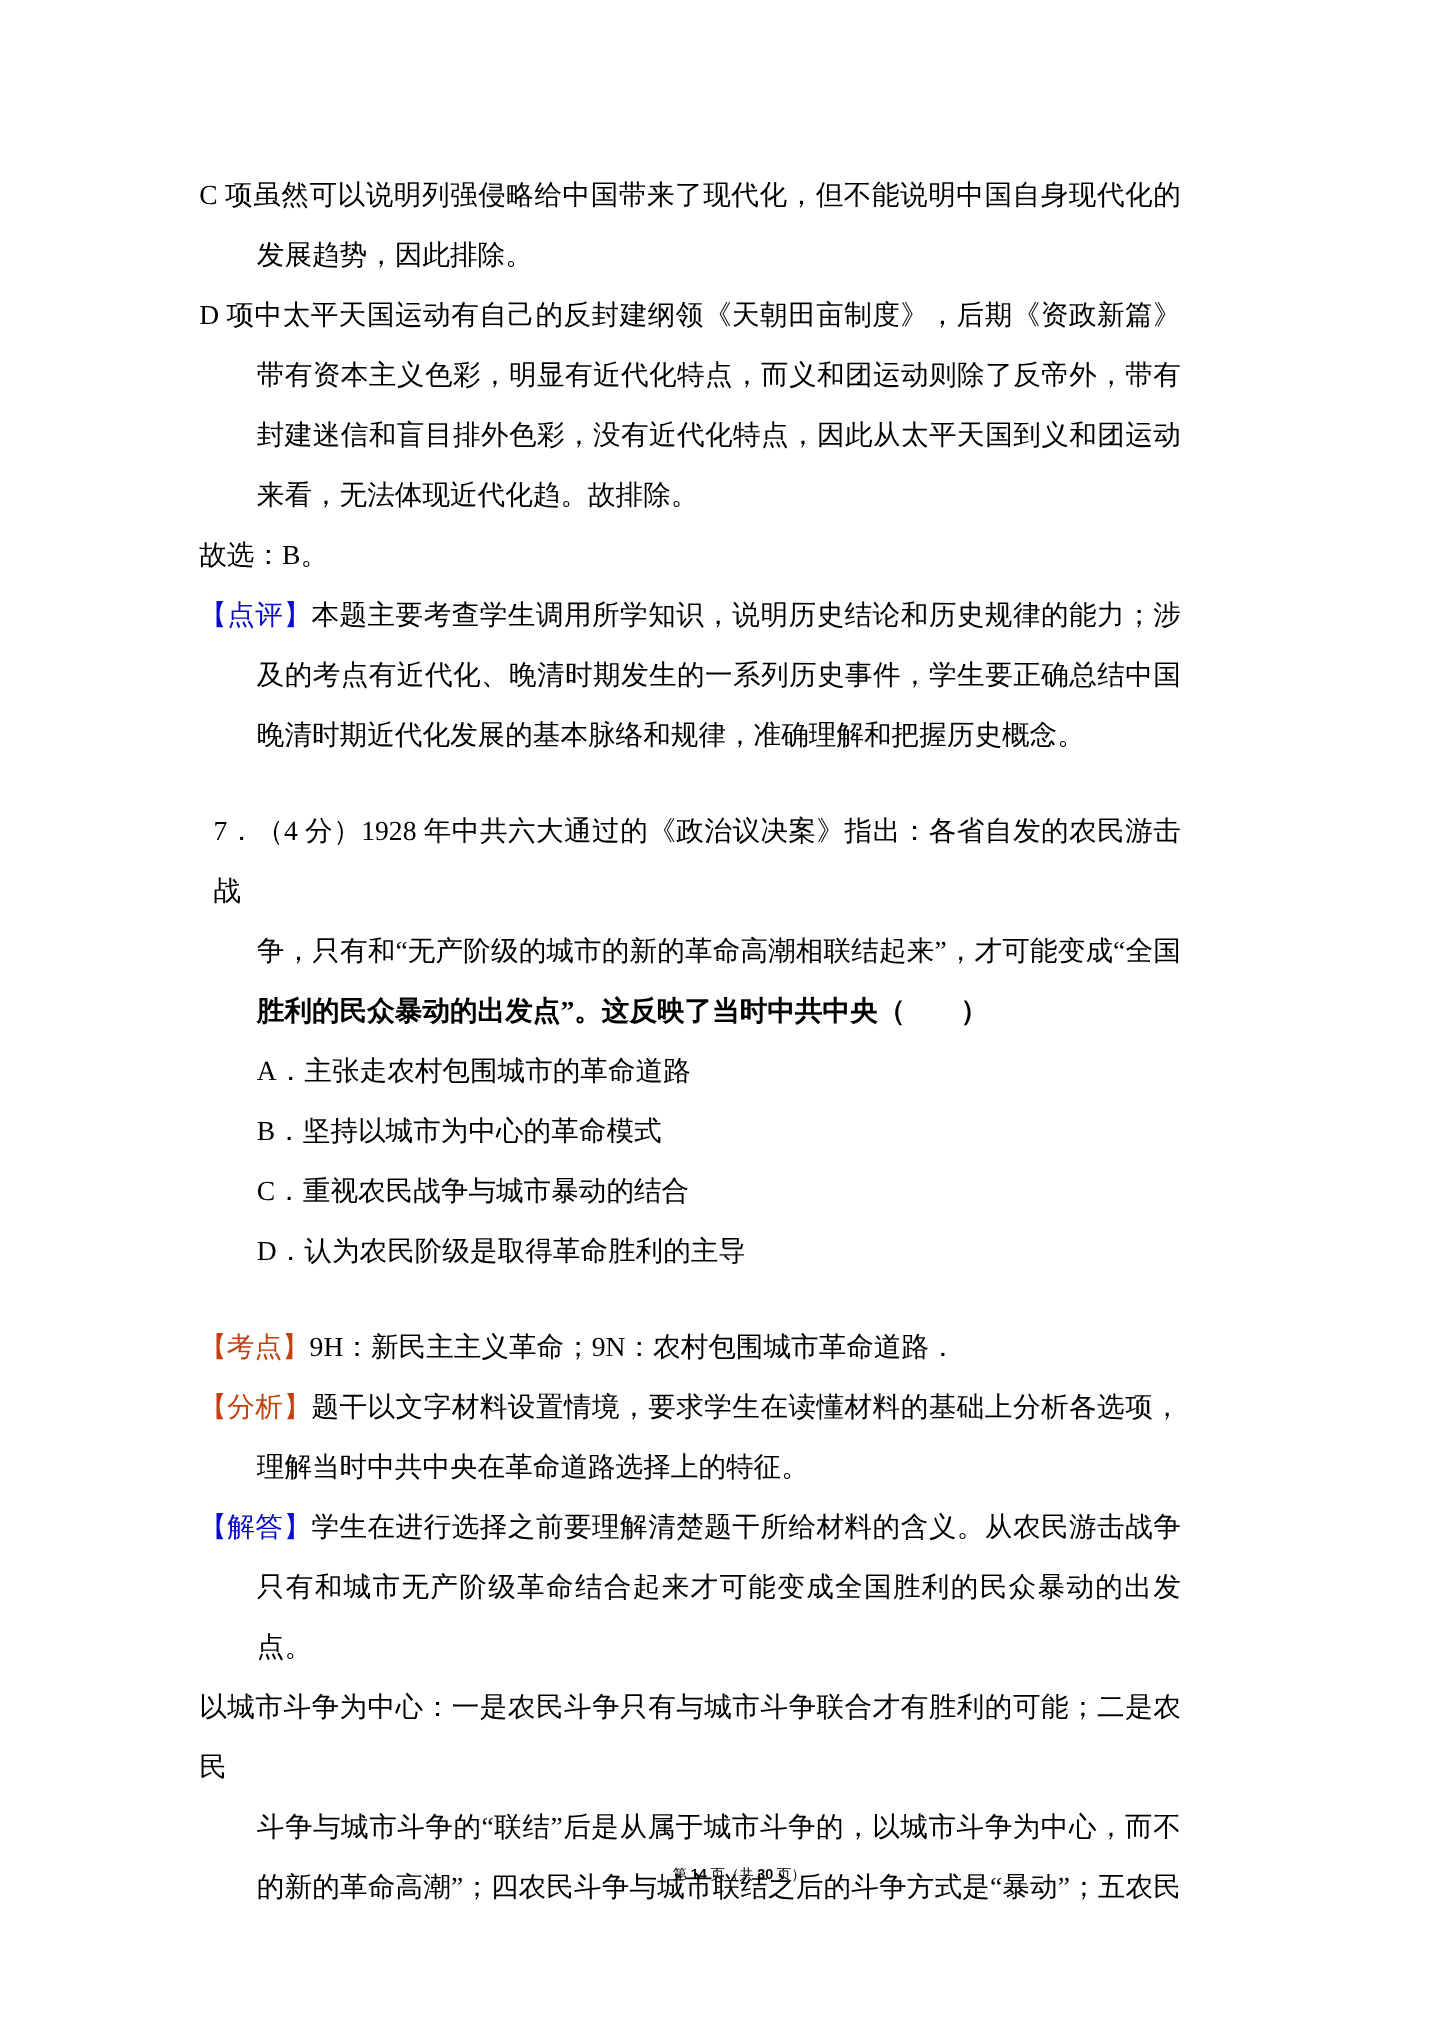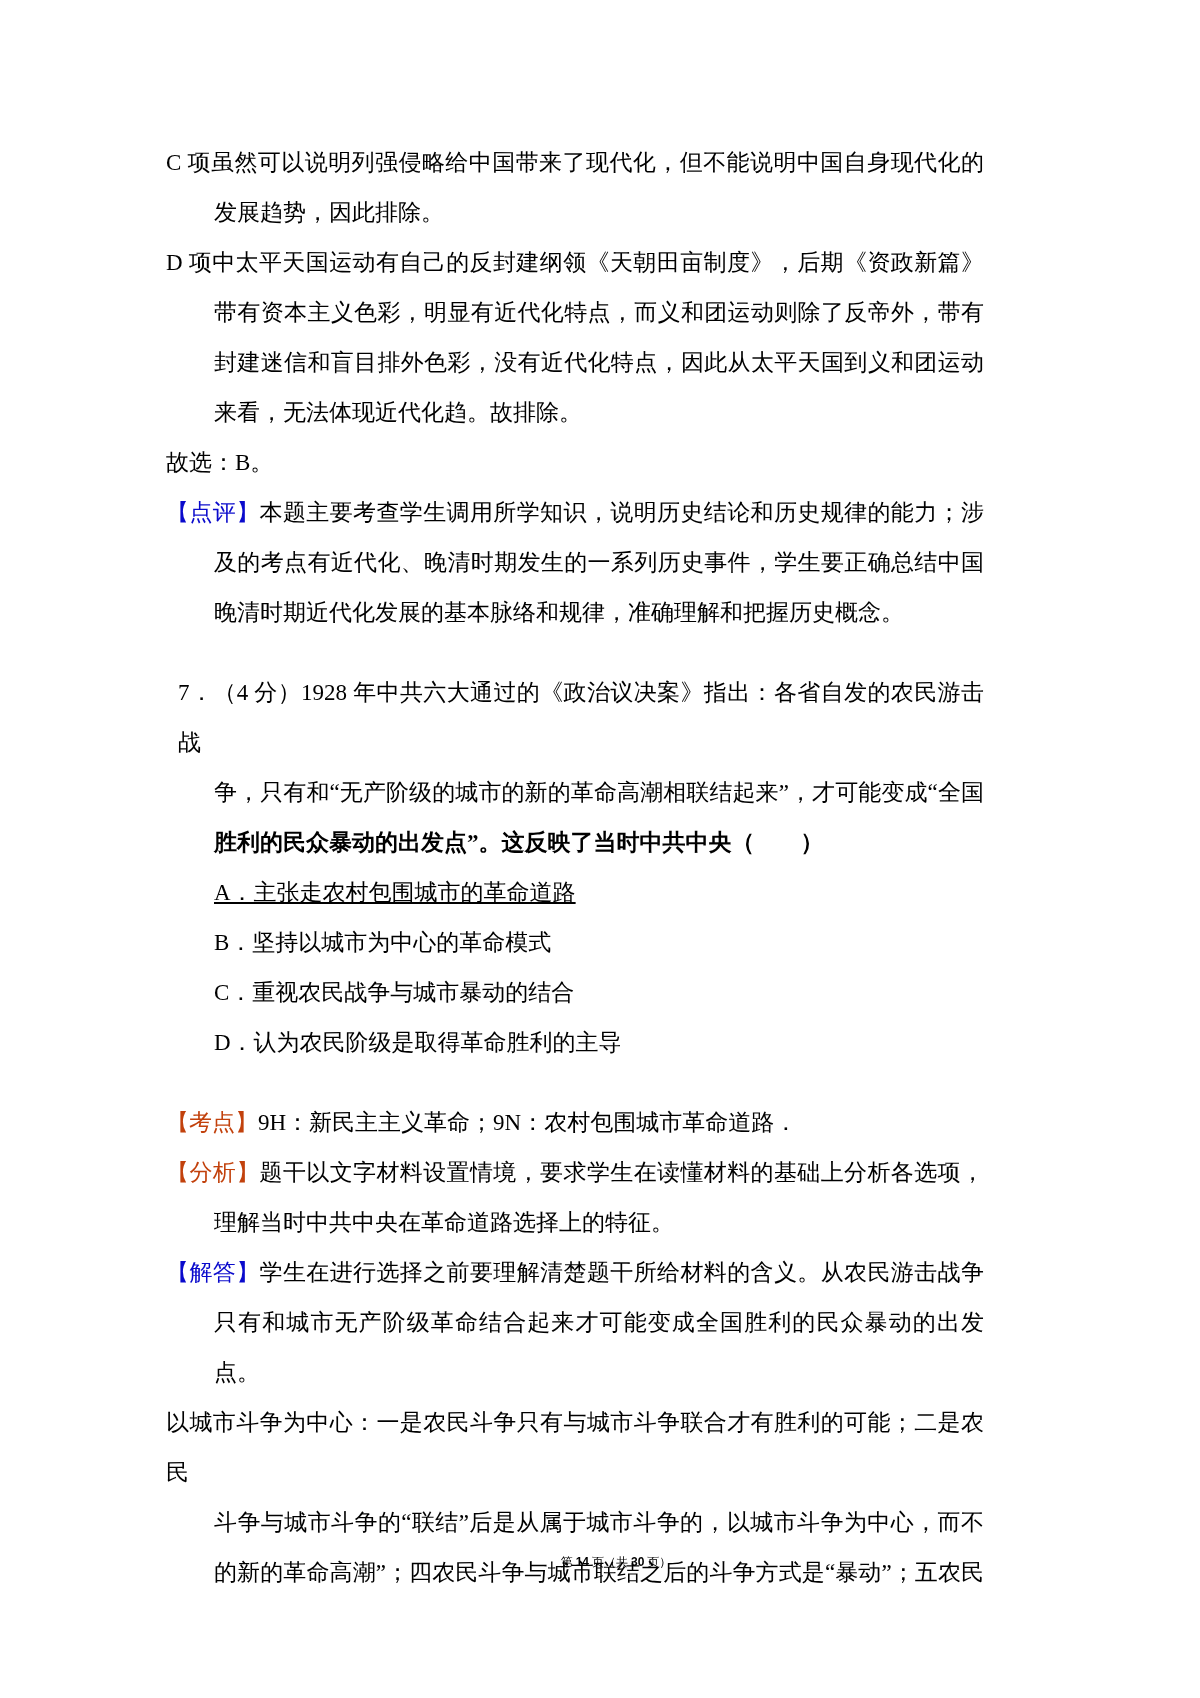--- a/index.html
+++ b/index.html
@@ -65,21 +65,21 @@
       <div class="para">
         <div class="line full" style="padding-left: 0px;"><span class="marker" style="color: rgb(10, 10, 204);">【点评】</span>本题主要考查学生调用所学知识，说明历史结论和历史规律的能力；涉</div>
         <div class="line full" style="padding-left: 48px;">及的考点有近代化、晚清时期发生的一系列历史事件，学生要正确总结中国</div>
         <div class="line" style="padding-left: 48px;">晚清时期近代化发展的基本脉络和规律，准确理解和把握历史概念。</div>
       </div>
       <div class="gap"></div>
       <div class="para">
         <div class="line full" style="padding-left: 12px;">7．（4 分）1928 年中共六大通过的《政治议决案》指出：各省自发的农民游击战</div>
         <div class="line full" style="padding-left: 48px;">争，只有和“无产阶级的城市的新的革命高潮相联结起来”，才可能变成“全国</div>
         <div class="line" style="padding-left: 48px; font-weight: bold;">胜利的民众暴动的出发点”。这反映了当时中共中央（　　）</div>
-        <div class="line" style="padding-left: 48px; text-decoration: underline;">A．主张走农村包围城市的革命道路</div>
+        <div class="line" style="padding-left: 48px;">A．主张走农村包围城市的革命道路</div>
         <div class="line" style="padding-left: 48px;">B．坚持以城市为中心的革命模式</div>
         <div class="line" style="padding-left: 48px;">C．重视农民战争与城市暴动的结合</div>
         <div class="line" style="padding-left: 48px;">D．认为农民阶级是取得革命胜利的主导</div>
       </div>
       <div class="gap"></div>
       <div class="para">
         <div class="line" style="padding-left: 0px;"><span class="marker" style="color: #c2410c;">【考点】</span>9H：新民主主义革命；9N：农村包围城市革命道路．</div>
       </div>
       <div class="para">
         <div class="line full" style="padding-left: 0px;"><span class="marker" style="color: #c2410c;">【分析】</span>题干以文字材料设置情境，要求学生在读懂材料的基础上分析各选项，</div>

